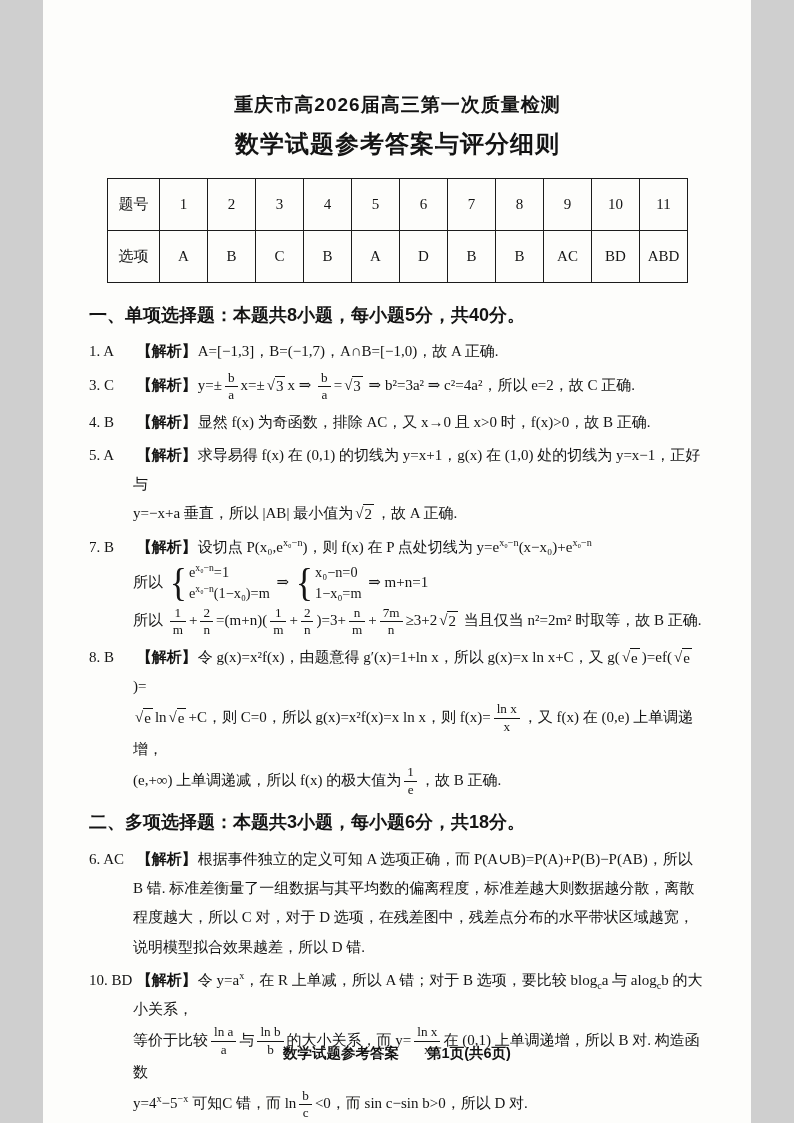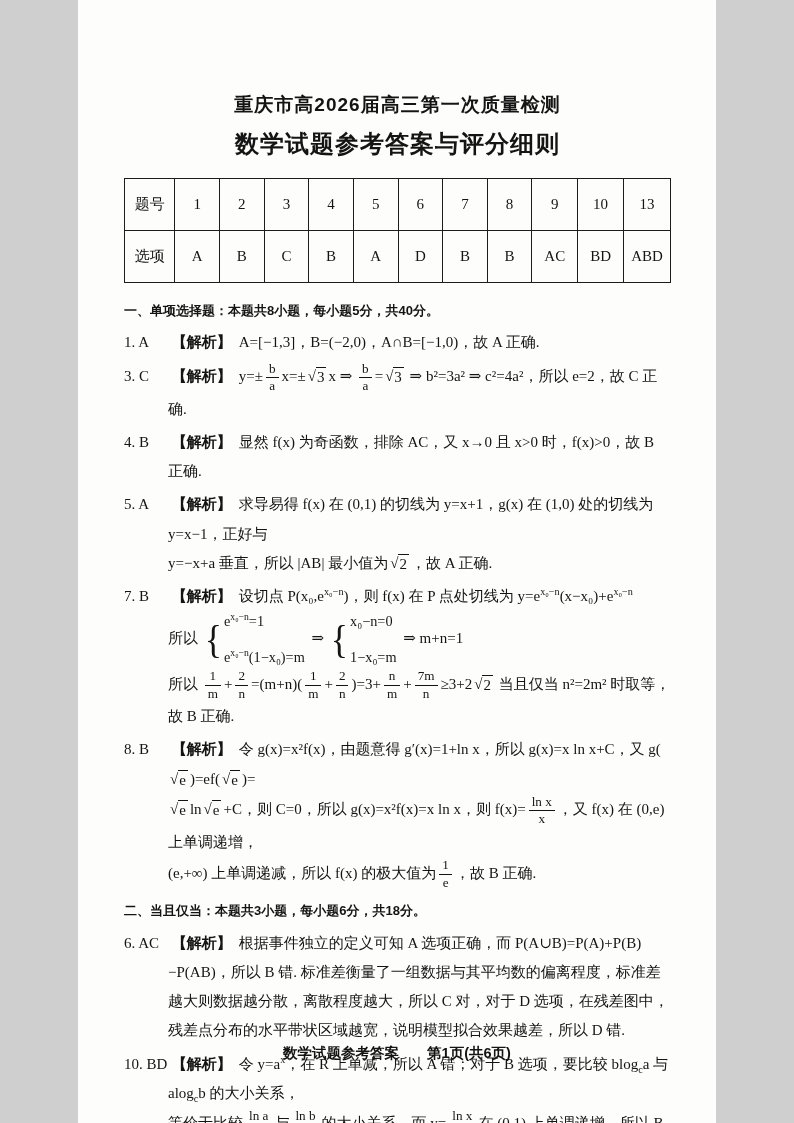--- a/index.html
+++ b/index.html
@@ -1,48 +1,48 @@
 <!DOCTYPE html>
 <html><head>
 <meta charset="utf-8">
 <style>
   * { box-sizing: border-box; }
   html, body { margin: 0; padding: 0; background: #cfcfcf; }
   .page {
-    width: 638px; height: 1123px; margin: 0 auto; position: relative;
+    width: 708px; height: 1123px; margin: 0 auto; position: relative;
     background: #fdfdfb; color: #141414; overflow: hidden;
     font-family: "Liberation Serif", "DejaVu Serif", serif;
     padding: 92px 45px 0 46px;
   }
   .doc-title {
     margin: 0; text-align: center; font-size: 19px; font-weight: 700;
     font-family: "Liberation Sans", "DejaVu Sans", sans-serif; letter-spacing: 1px;
   }
   .doc-subtitle {
     margin: 10px 0 18px; text-align: center; font-size: 24px; font-weight: 700;
     font-family: "Liberation Sans", "DejaVu Sans", sans-serif; letter-spacing: 1px;
   }
   table.ans { border-collapse: collapse; margin: 0 auto 16px auto; }
   table.ans td {
     border: 1px solid #1c1c1c; width: 48px; height: 33px;
     text-align: center; font-size: 15px; padding: 16px 3px; white-space: nowrap;
   }
   table.ans td:first-child { width: 52px; }
   .sec-heading {
     font-family: "Liberation Sans", "DejaVu Sans", sans-serif;
-    font-weight: 700; font-size: 13px; line-height: 1.8; margin: 8px 0 5px 0;
+    font-weight: 700; font-size: 18px; line-height: 1.8; margin: 8px 0 5px 0;
   }
   .item {
     font-size: 15px; line-height: 1.95; margin-bottom: 3px;
     padding-left: 44px; text-indent: -44px;
   }
   .item-label { display: inline-block; min-width: 44px; text-indent: 0; }
   .item-tag {
     font-family: "Liberation Sans", "DejaVu Sans", sans-serif; font-weight: 700;
-    margin-right: 7px;
+    margin-right: 1px;
     text-align: center;
   }
   sup, sub { font-size: 0.68em; line-height: 0; }
   .frac {
     display: inline-flex; flex-direction: column; text-align: center;
     vertical-align: middle; font-size: 0.88em; line-height: 1.25;
     margin: 0 3px; text-indent: 0;
   }
   .frac .fn { border-bottom: 1px solid #141414; padding: 0 3px; }
   .frac .fd { padding: 0 3px; }
@@ -50,21 +50,21 @@
   .sqrt .rs { line-height: 1.2; }
   .sqrt .rc { border-top: 1px solid #141414; line-height: 1.2; padding: 0 2px 0 1px; }
   .cases {
     display: inline-flex; align-items: center; vertical-align: middle;
     margin: 0 3px; text-indent: 0;
   }
   .cases .brace {
     display: inline-block; font-size: 2.4em; line-height: 1; font-weight: 400;
     transform: scaleY(1.12); margin-right: 2px;
   }
-  .cases .col { display: inline-flex; flex-direction: column; row-gap: 14px; font-size: 0.95em; line-height: 1.5; }
+  .cases .col { display: inline-flex; flex-direction: column; row-gap: 0; font-size: 0.95em; line-height: 1.5; }
   .cases .cline { white-space: nowrap; }
   .footer {
     position: absolute; left: 0; right: 0; bottom: 60px; text-align: center;
     font-family: "Liberation Sans", "DejaVu Sans", sans-serif;
     font-weight: 700; font-size: 14.5px;
   }
   .footer span { margin: 0 12px; }
 </style>
 </head>
 <body>
@@ -80,42 +80,42 @@
           <td>1</td>
           <td>2</td>
           <td>3</td>
           <td>4</td>
           <td>5</td>
           <td>6</td>
           <td>7</td>
           <td>8</td>
           <td>9</td>
           <td>10</td>
-          <td>13</td>
+          <td>11</td>
         </tr>
         <tr>
           <td>选项</td>
           <td>A</td>
           <td>B</td>
           <td>C</td>
           <td>B</td>
           <td>A</td>
           <td>D</td>
           <td>B</td>
           <td>B</td>
           <td>AC</td>
           <td>BD</td>
           <td>ABD</td>
         </tr>
       </tbody>
   </table>
 
   <div id="sections">
       <div class="sec-heading">一、单项选择题：本题共8小题，每小题5分，共40分。</div>
-      <div class="item"><span class="item-label">1. A</span> <span class="item-tag">【解析】</span><span class="item-body">A=[−1,3]，B=(−2,0)，A∩B=[−1,0)，故 A 正确.</span></div>
+      <div class="item"><span class="item-label">1. A</span> <span class="item-tag">【解析】</span><span class="item-body">A=[−1,3]，B=(−1,7)，A∩B=[−1,0)，故 A 正确.</span></div>
       <div class="item"><span class="item-label">3. C</span> <span class="item-tag">【解析】</span><span class="item-body">y=±<span class="frac">
             <span class="fn">b</span>
             <span class="fd">a</span>
           </span>x=±<span class="sqrt">
             <span class="rs">√</span>
             <span class="rc">3</span>
           </span>x ⇒ <span class="frac">
             <span class="fn">b</span>
             <span class="fd">a</span>
           </span>=<span class="sqrt">
@@ -173,21 +173,21 @@
           </span>ln<span class="sqrt">
             <span class="rs">√</span>
             <span class="rc">e</span>
           </span>+C，则 C=0，所以 g(x)=x²f(x)=x ln x，则 f(x)=<span class="frac">
             <span class="fn">ln x</span>
             <span class="fd">x</span>
           </span>，又 f(x) 在 (0,e) 上单调递增，<br>(e,+∞) 上单调递减，所以 f(x) 的极大值为<span class="frac">
             <span class="fn">1</span>
             <span class="fd">e</span>
           </span>，故 B 正确.</span></div>
-      <div class="sec-heading">二、当且仅当：本题共3小题，每小题6分，共18分。</div>
+      <div class="sec-heading">二、多项选择题：本题共3小题，每小题6分，共18分。</div>
       <div class="item"><span class="item-label">6. AC</span> <span class="item-tag">【解析】</span><span class="item-body">根据事件独立的定义可知 A 选项正确，而 P(A∪B)=P(A)+P(B)−P(AB)，所以 B 错. 标准差衡量了一组数据与其平均数的偏离程度，标准差越大则数据越分散，离散程度越大，所以 C 对，对于 D 选项，在残差图中，残差点分布的水平带状区域越宽，说明模型拟合效果越差，所以 D 错.</span></div>
       <div class="item"><span class="item-label">10. BD</span> <span class="item-tag">【解析】</span><span class="item-body">令 y=a<sup>x</sup>，在 R 上单减，所以 A 错；对于 B 选项，要比较 blog<sub>c</sub>a 与 alog<sub>c</sub>b 的大小关系，<br>等价于比较<span class="frac">
             <span class="fn">ln a</span>
             <span class="fd">a</span>
           </span>与<span class="frac">
             <span class="fn">ln b</span>
             <span class="fd">b</span>
           </span>的大小关系，而 y=<span class="frac">
             <span class="fn">ln x</span>
             <span class="fd">x</span>

